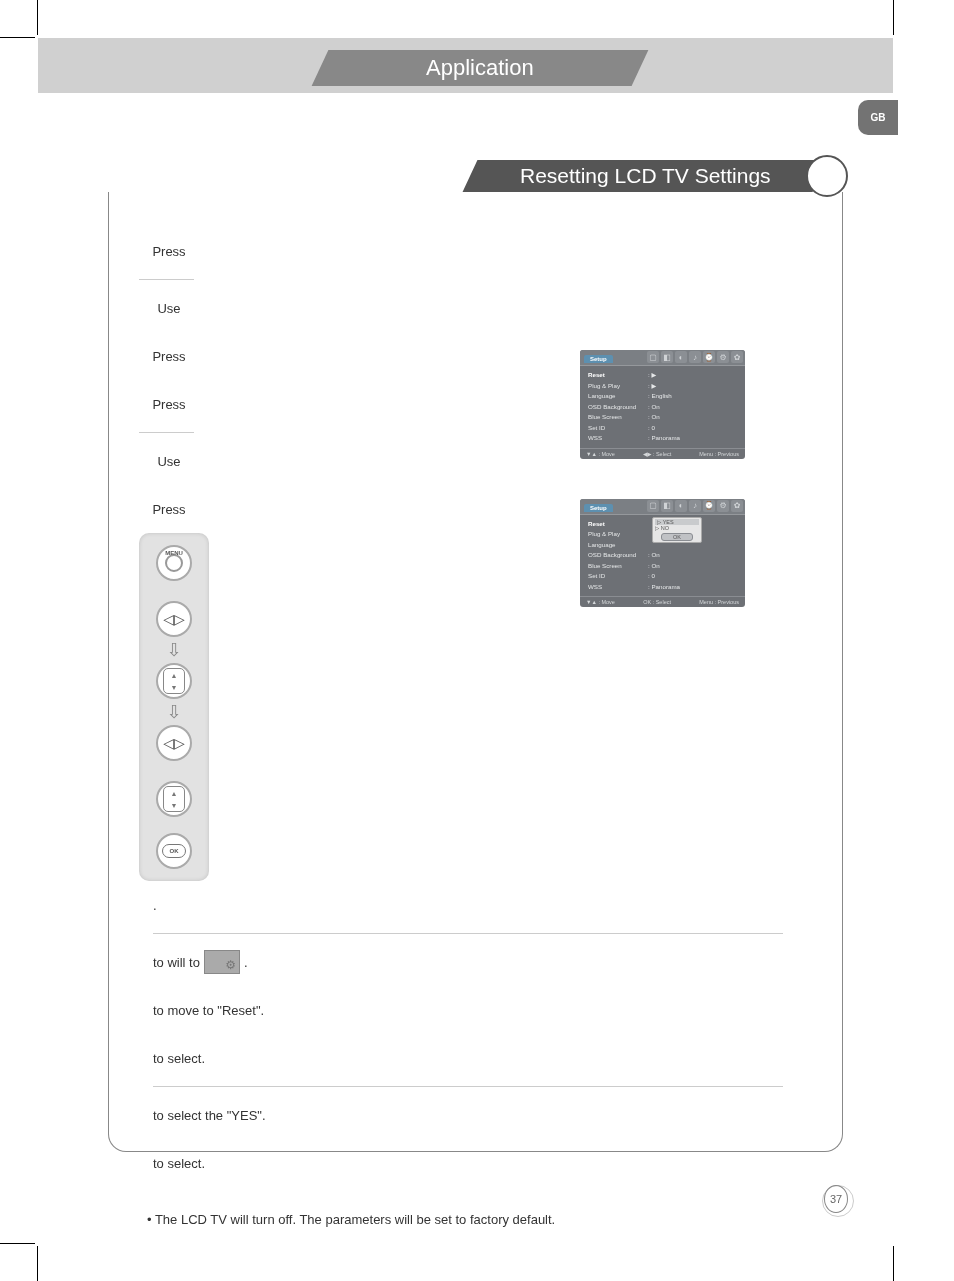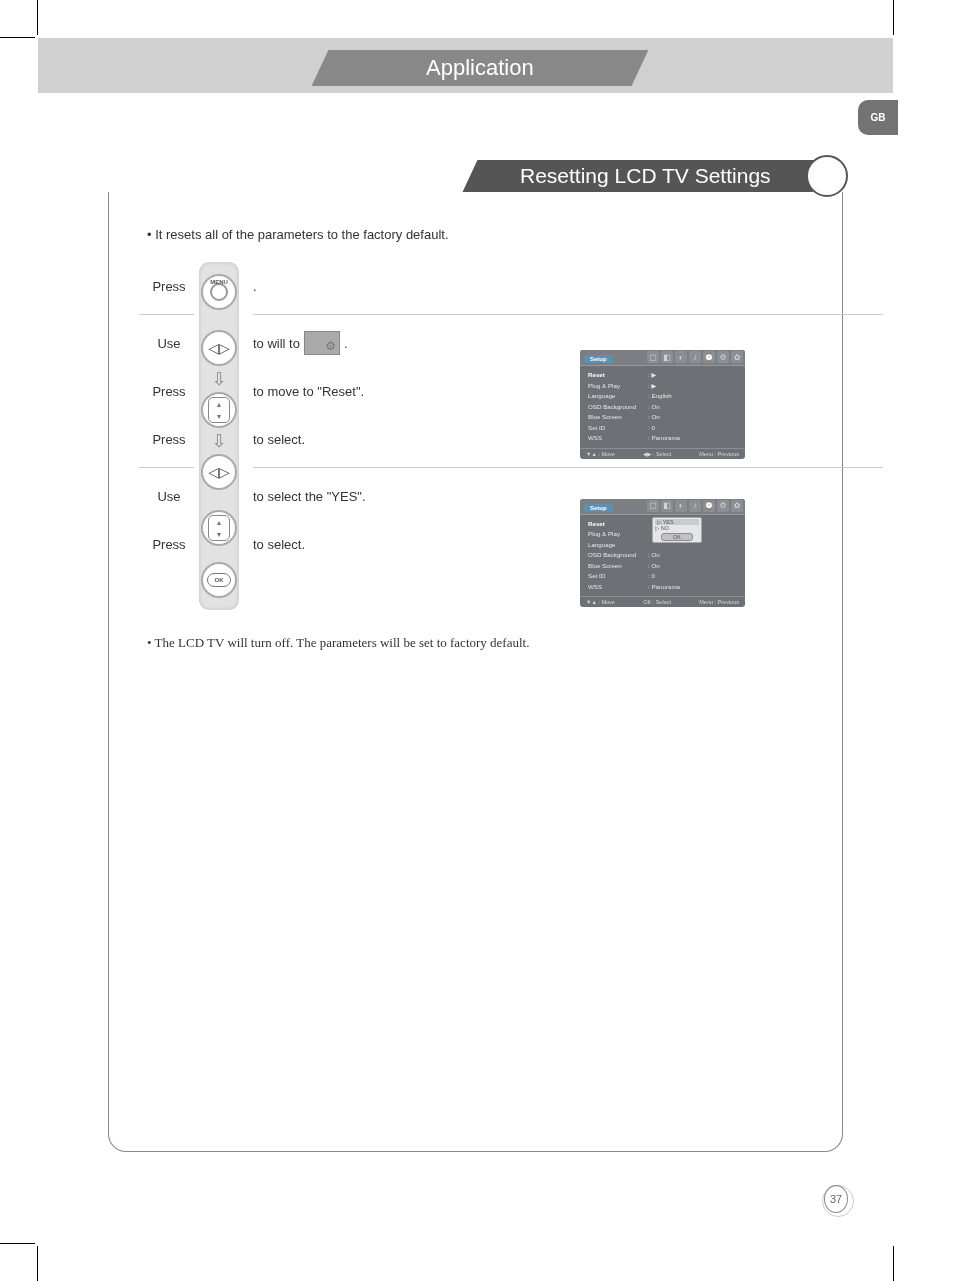--- a/index.html
+++ b/index.html
@@ -91,26 +91,27 @@
     border-radius: 0 0 18px 18px;
     border-top: none;
     padding: 35px 30px 20px 30px;
   }
 
   .intro, .outro {
     font-size: 13px;
     color: #333;
     margin: 0 0 20px 8px;
   }
-  .outro { margin-top: 25px; font-family: Liberation Serif, serif; }
+  .outro { margin-top: 25px; }
 
   .steps-wrap {
     display: flex;
     align-items: stretch;
     gap: 0;
+    flex-direction: column;
   }
   .left-actions {
     width: 60px;
   }
   .icon-col {
     width: 70px;
     background: #e2e2e2;
     border-radius: 10px;
     display: flex;
     flex-direction: column;
@@ -307,21 +308,20 @@
   <span>GB</span>
 </div>
 
 <div class="section-banner">
   <span>Resetting LCD TV Settings</span>
 </div>
 <div class="section-circle"></div>
 
 <div class="content-frame">
 
-  <p class="intro">• It resets all of the parameters to the factory default.</p>
 
   <div class="steps-wrap">
 
     <div class="left-actions">
       <div class="step-row">
           <div class="action-cell">Press</div>
         </div>
       <div class="hr-thin" style="width:55px"></div>
       <div class="step-row">
           <div class="action-cell">Use</div>

